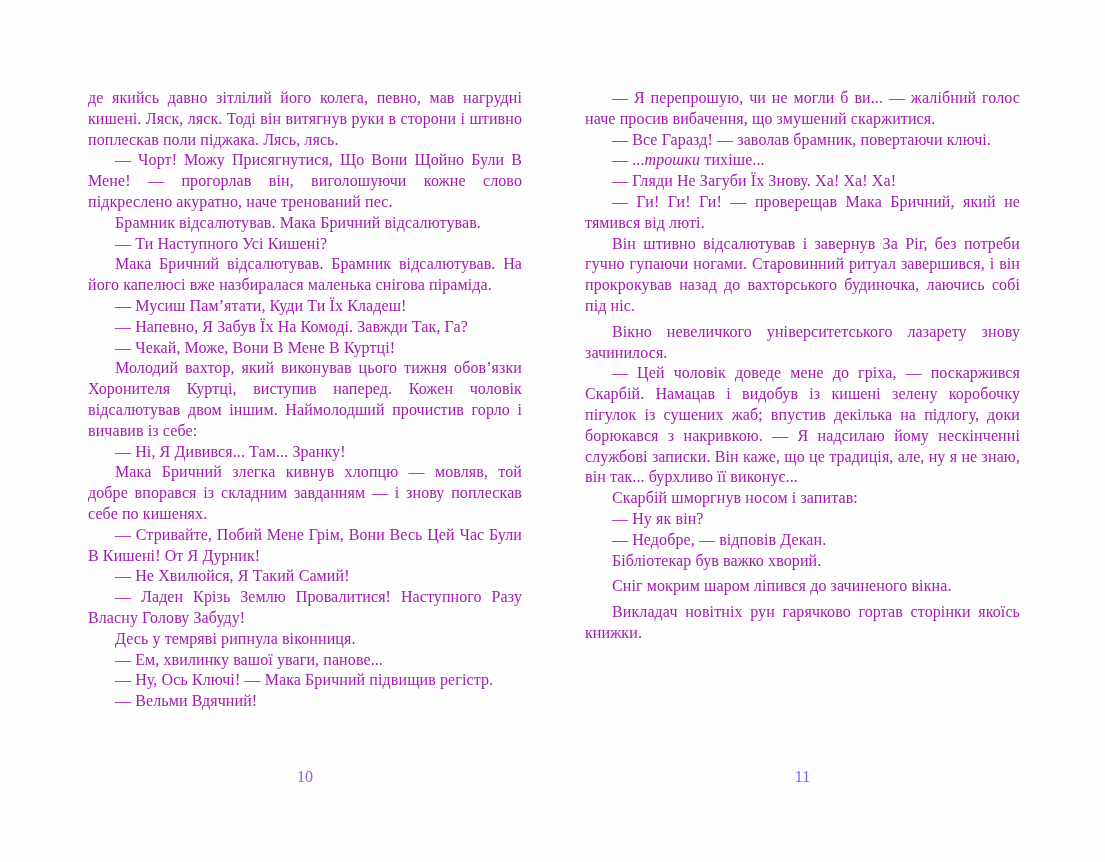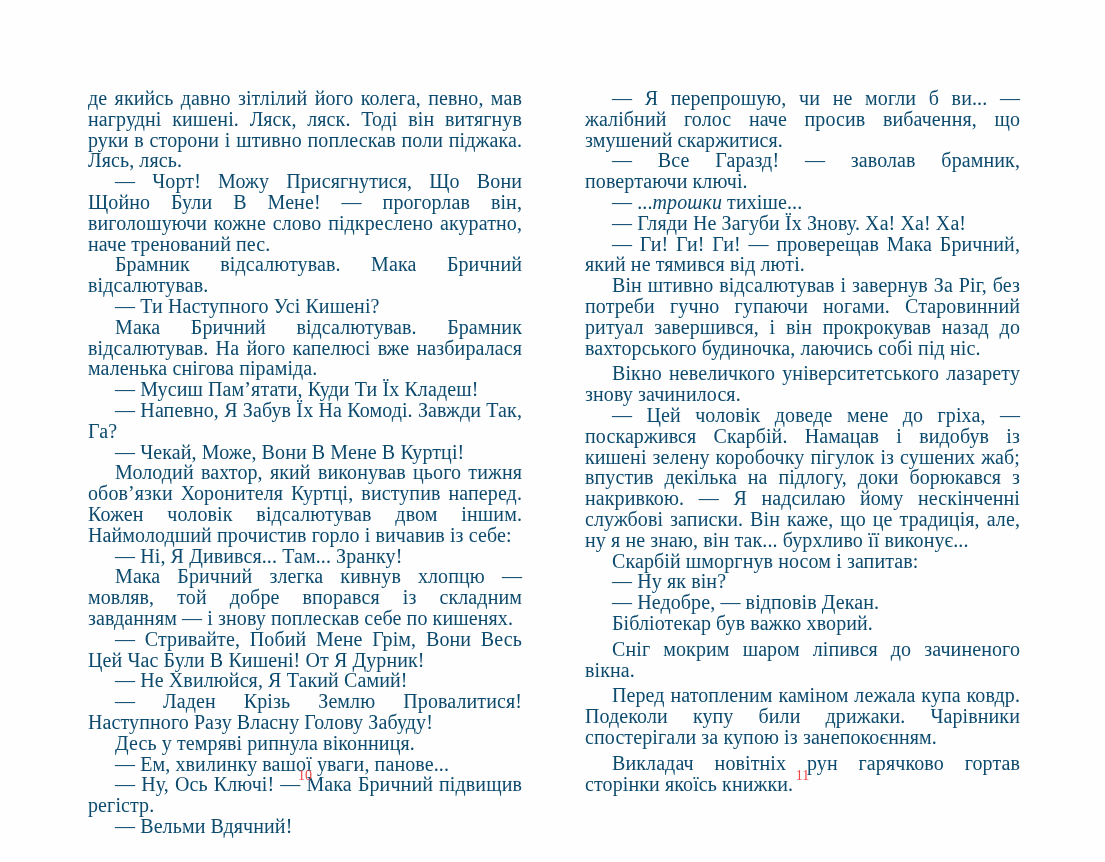--- a/index.html
+++ b/index.html
@@ -15,38 +15,38 @@
     background: #fefefe;
     overflow: hidden;
   }
   .page {
     position: absolute;
     top: 88px;
   }
   .page-left  { left: 88px;  width: 434px; }
   .page-right { left: 585px; width: 435px; }
   .page-text {
-    font-size: 20px;
+    font-size: 16px;
     line-height: 20.8px;
-    color: #0c4a6e;
+    color: #a21caf;
     text-align: justify;
     letter-spacing: 0.1px;
   }
   .para { margin: 0; padding: 0; }
   .para.indent { text-indent: 27px; }
   .para.gap { margin-top: 5px; }
   .italic { font-style: italic; }
   .page-number {
     position: absolute;
     top: 680px;
     left: 0;
     right: 0;
     text-align: center;
-    font-size: 14px;
-    color: #ef4444;
+    font-size: 16px;
+    color: #8b5cf6;
   }
 </style>
 </head>
 <body>
 
 <div class="spread">
 
   <div class="page page-left">
     <div class="page-text">
         <p class="para"><span>де якийсь давно зітлілий його колега, певно, мав нагрудні кишені. Ляск, ляск. Тоді він витягнув руки в сторони і штивно поплескав поли піджака. Лясь, лясь.</span></p>
@@ -79,19 +79,18 @@
         <p class="para indent"><span>— Гляди Не Загуби Їх Знову. Ха! Ха! Ха!</span></p>
         <p class="para indent"><span>— Ги! Ги! Ги! — проверещав Мака Бричний, який не тямився від люті.</span></p>
         <p class="para indent"><span>Він штивно відсалютував і завернув За Ріг, без потреби гучно гупаючи ногами. Старовинний ритуал завершився, і він прокрокував назад до вахторського будиночка, лаючись собі під ніс.</span></p>
         <p class="para indent gap"><span>Вікно невеличкого університетського лазарету знову зачинилося.</span></p>
         <p class="para indent"><span>— Цей чоловік доведе мене до гріха, — поскаржився Скарбій. Намацав і видобув із кишені зелену коробочку пігулок із сушених жаб; впустив декілька на підлогу, доки борюкався з накривкою. — Я надсилаю йому нескінченні службові записки. Він каже, що це традиція, але, ну я не знаю, він так... бурхливо її виконує...</span></p>
         <p class="para indent"><span>Скарбій шморгнув носом і запитав:</span></p>
         <p class="para indent"><span>— Ну як він?</span></p>
         <p class="para indent"><span>— Недобре, — відповів Декан.</span></p>
         <p class="para indent"><span>Бібліотекар був важко хворий.</span></p>
         <p class="para indent gap"><span>Сніг мокрим шаром ліпився до зачиненого вікна.</span></p>
-        <p class="para indent gap"><span>Перед натопленим каміном лежала купа ковдр. Подеколи купу били дрижаки. Чарівники спостерігали за купою із занепокоєнням.</span></p>
         <p class="para indent gap"><span>Викладач новітніх рун гарячково гортав сторінки якоїсь книжки.</span></p>
       </div>
     <div class="page-number">11</div>
   </div>
 
 </div>
 
 </body></html>

